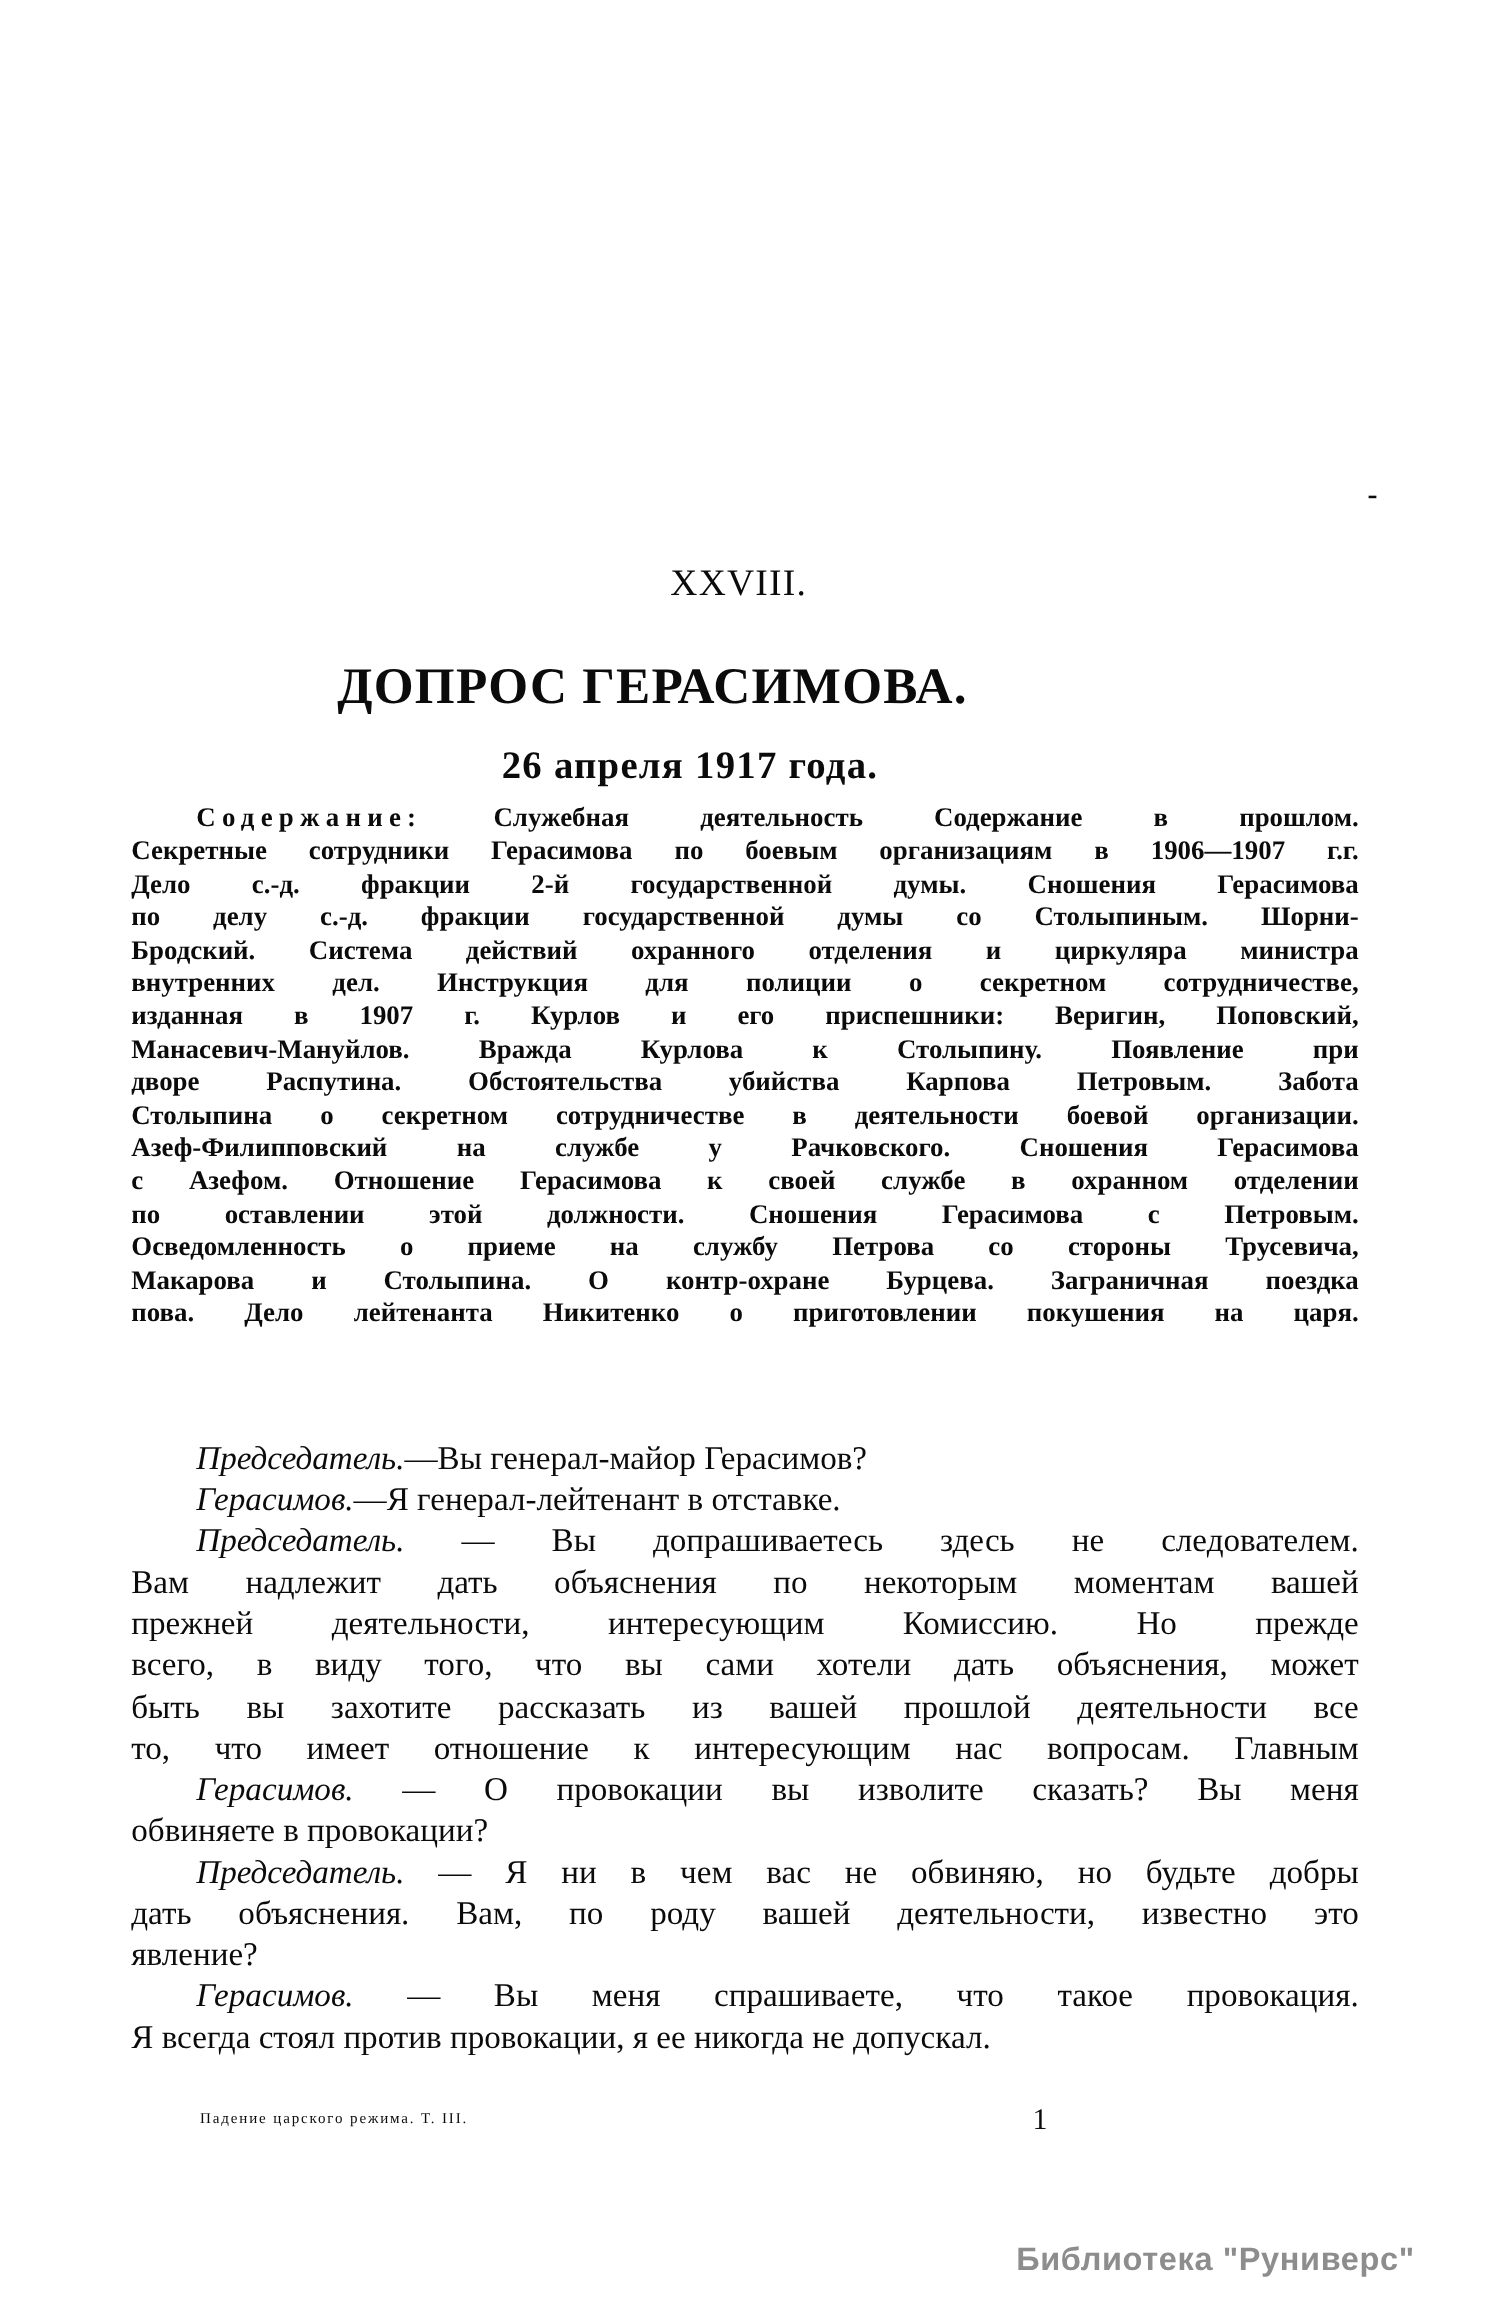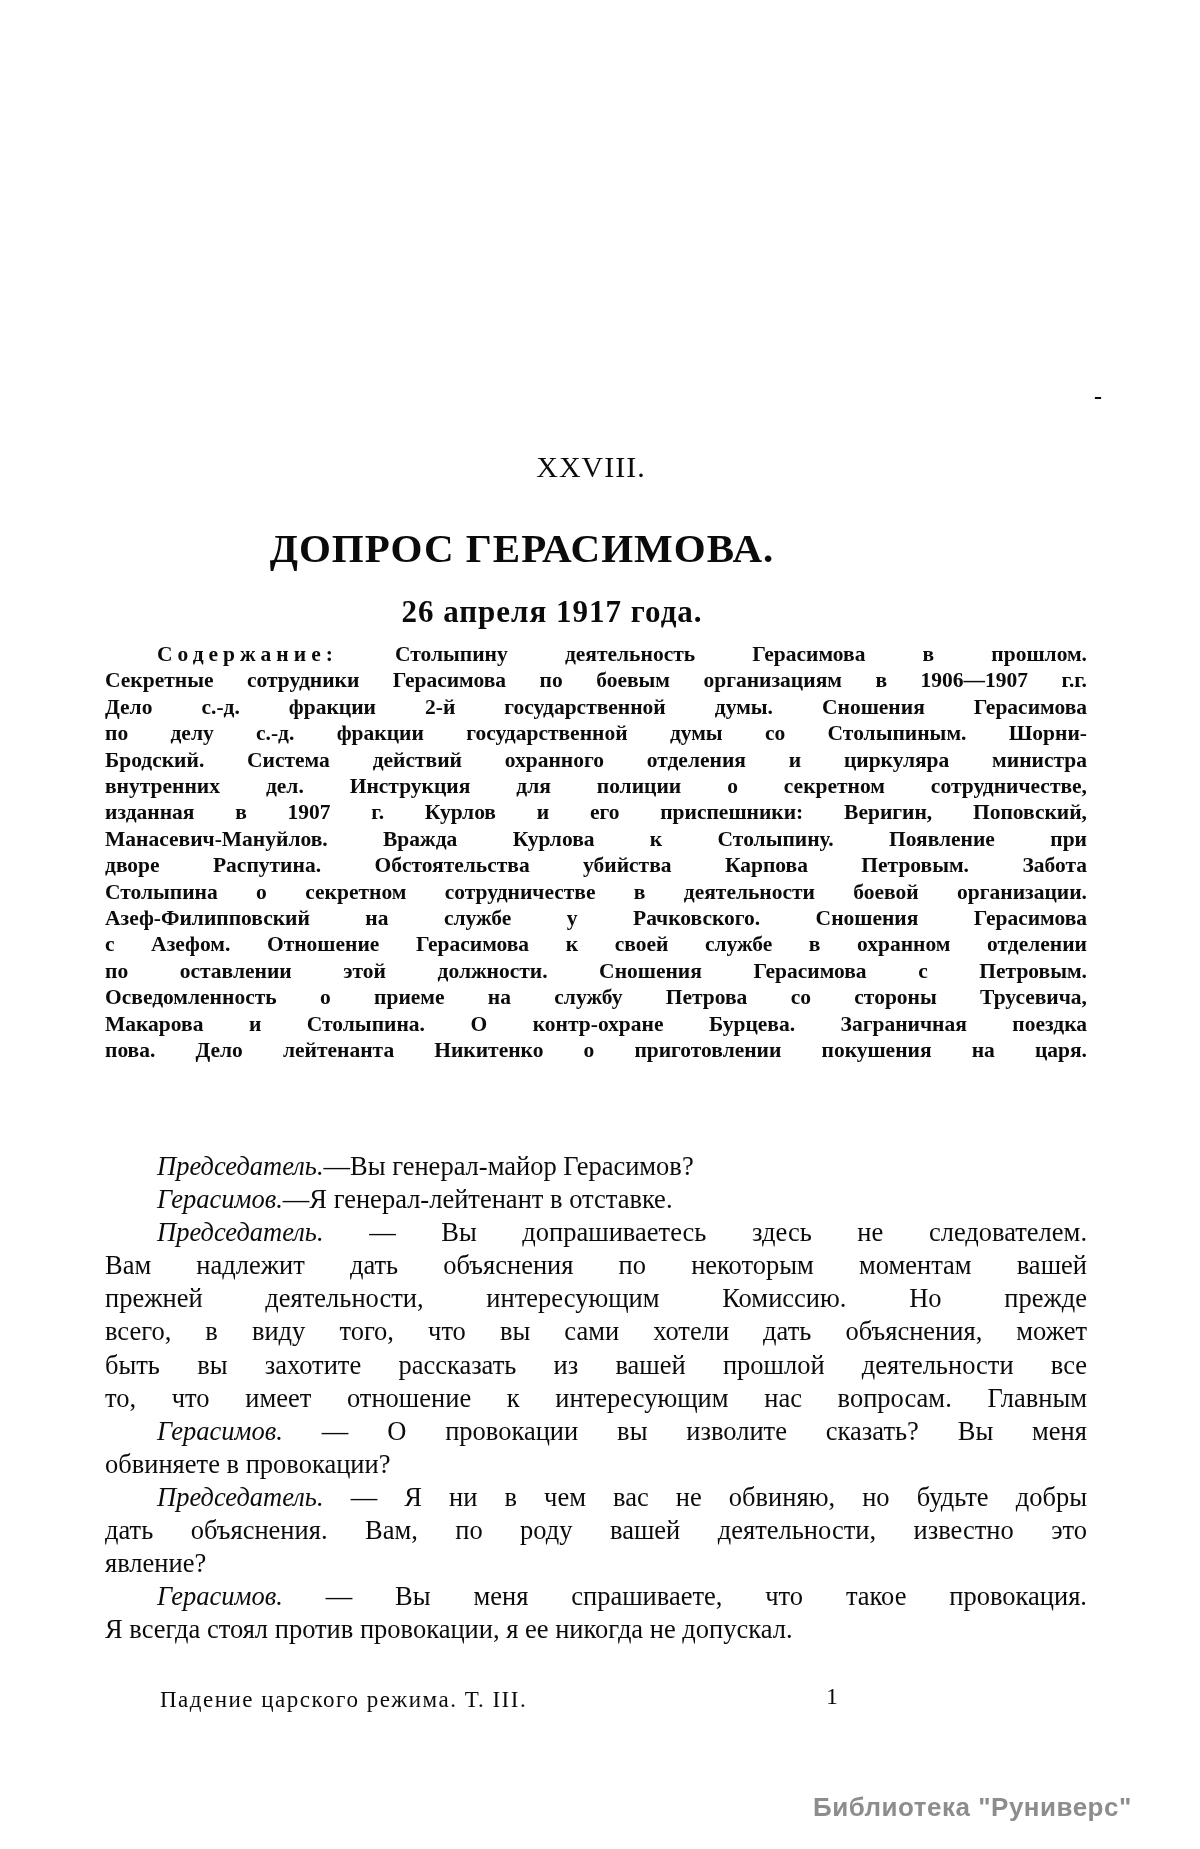--- a/index.html
+++ b/index.html
@@ -46,21 +46,21 @@
   #dialogue {
     top: 1150px; left: 105px; width: 982px;
     font-size: 26.5px; line-height: 33.1px;
   }
   .d-line { text-align: justify; text-align-last: justify; }
   .d-line.indent { text-indent: 52px; }
   .d-line.nojust { text-align: center; text-align-last: left; }
   .speaker { font-style: italic; }
 
   
-  #book-title { top: 1687px; left: 160px; font-size: 23px; letter-spacing: 1.5px; }
+  #book-title { top: 1687px; left: 160px; font-size: 12px; letter-spacing: 1.5px; }
   #page-number { top: 1683px; left: 826px; font-size: 24px; }
 
   
   #watermark {
     top: 1792px; left: 813px;
     font-family: "Liberation Sans", "DejaVu Sans", sans-serif;
     font-weight: 700; font-size: 26px; color: #8d8d8d; letter-spacing: 0.5px;
   }
 </style>
 </head>
@@ -74,21 +74,21 @@
 
 <div class="abs" id="title">
   <span class="shift">ДОПРОС ГЕРАСИМОВА.</span>
 </div>
 
 <div class="abs" id="subtitle">
   <span class="shift">26 апреля 1917 года.</span>
 </div>
 
 <div class="abs" id="summary">
-  <div class="s-line indent"><span class="s-label">Содержание:</span><span> Столыпину деятельность Герасимова в прошлом.</span></div>
+  <div class="s-line indent"><span class="s-label">Содержание:</span><span> Служебная деятельность Содержание в прошлом.</span></div>
   <div class="s-line">Секретные сотрудники Герасимова по боевым организациям в 1906—1907 г.г.</div>
   <div class="s-line">Дело с.-д. фракции 2-й государственной думы. Сношения Герасимова</div>
   <div class="s-line">по делу с.-д. фракции государственной думы со Столыпиным. Шорни-</div>
   <div class="s-line">Бродский. Система действий охранного отделения и циркуляра министра</div>
   <div class="s-line">внутренних дел. Инструкция для полиции о секретном сотрудничестве,</div>
   <div class="s-line">изданная в 1907 г. Курлов и его приспешники: Веригин, Поповский,</div>
   <div class="s-line">Манасевич-Мануйлов. Вражда Курлова к Столыпину. Появление при</div>
   <div class="s-line">дворе Распутина. Обстоятельства убийства Карпова Петровым. Забота</div>
   <div class="s-line">Столыпина о секретном сотрудничестве в деятельности боевой организации.</div>
   <div class="s-line">Азеф-Филипповский на службе у Рачковского. Сношения Герасимова</div>

